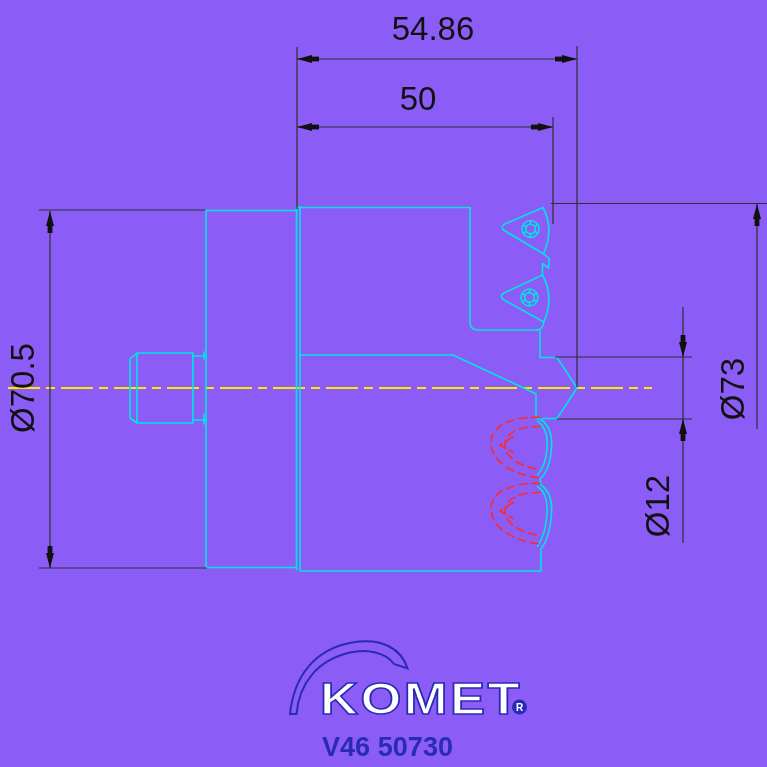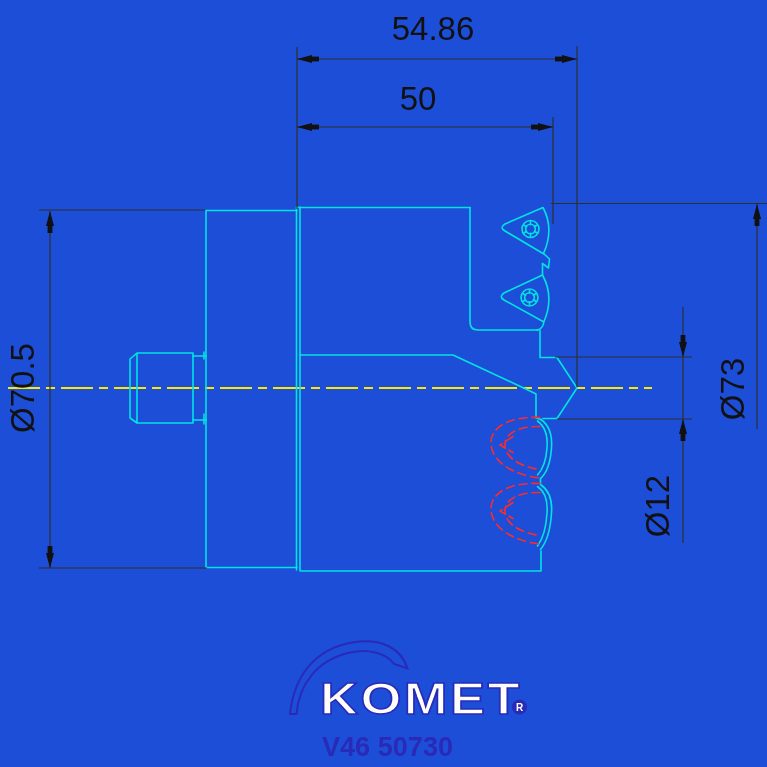--- a/index.html
+++ b/index.html
@@ -5,21 +5,21 @@
   html,body{margin:0;padding:0;}
   body{
     width:767px;height:767px;
     background:#fdfefd;
     font-family:"Liberation Sans", sans-serif;
     overflow:hidden;
   }
   .canvas{
     position:relative;
     width:767px;height:767px;
-    background:#1d4ed8;
+    background:#8b5cf6;
   }
   svg{display:block;}
   .dim-text{
     fill:#111111;
     font-size:33px;
     font-family:"Liberation Sans", sans-serif;
   }
   .logo-outline{
     fill:#ffffff;
     stroke:#2a2ab8;

